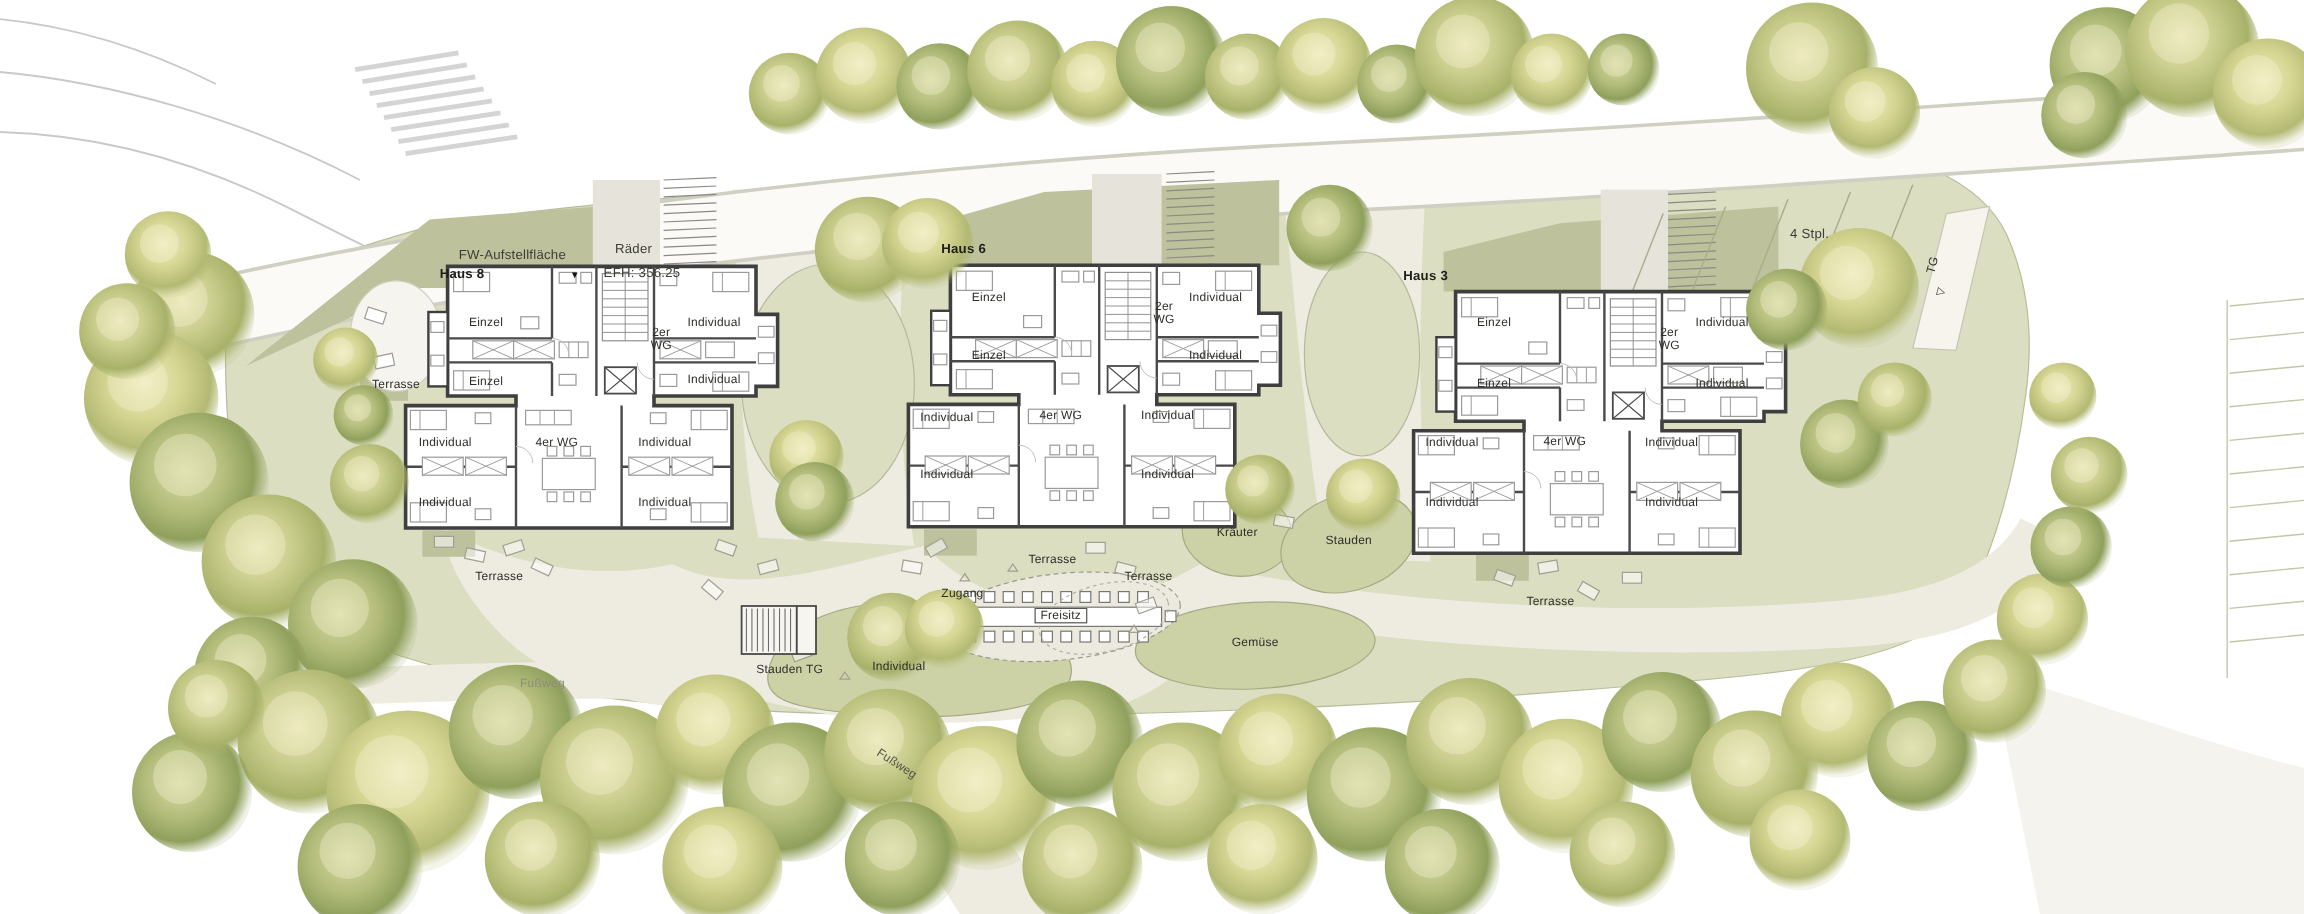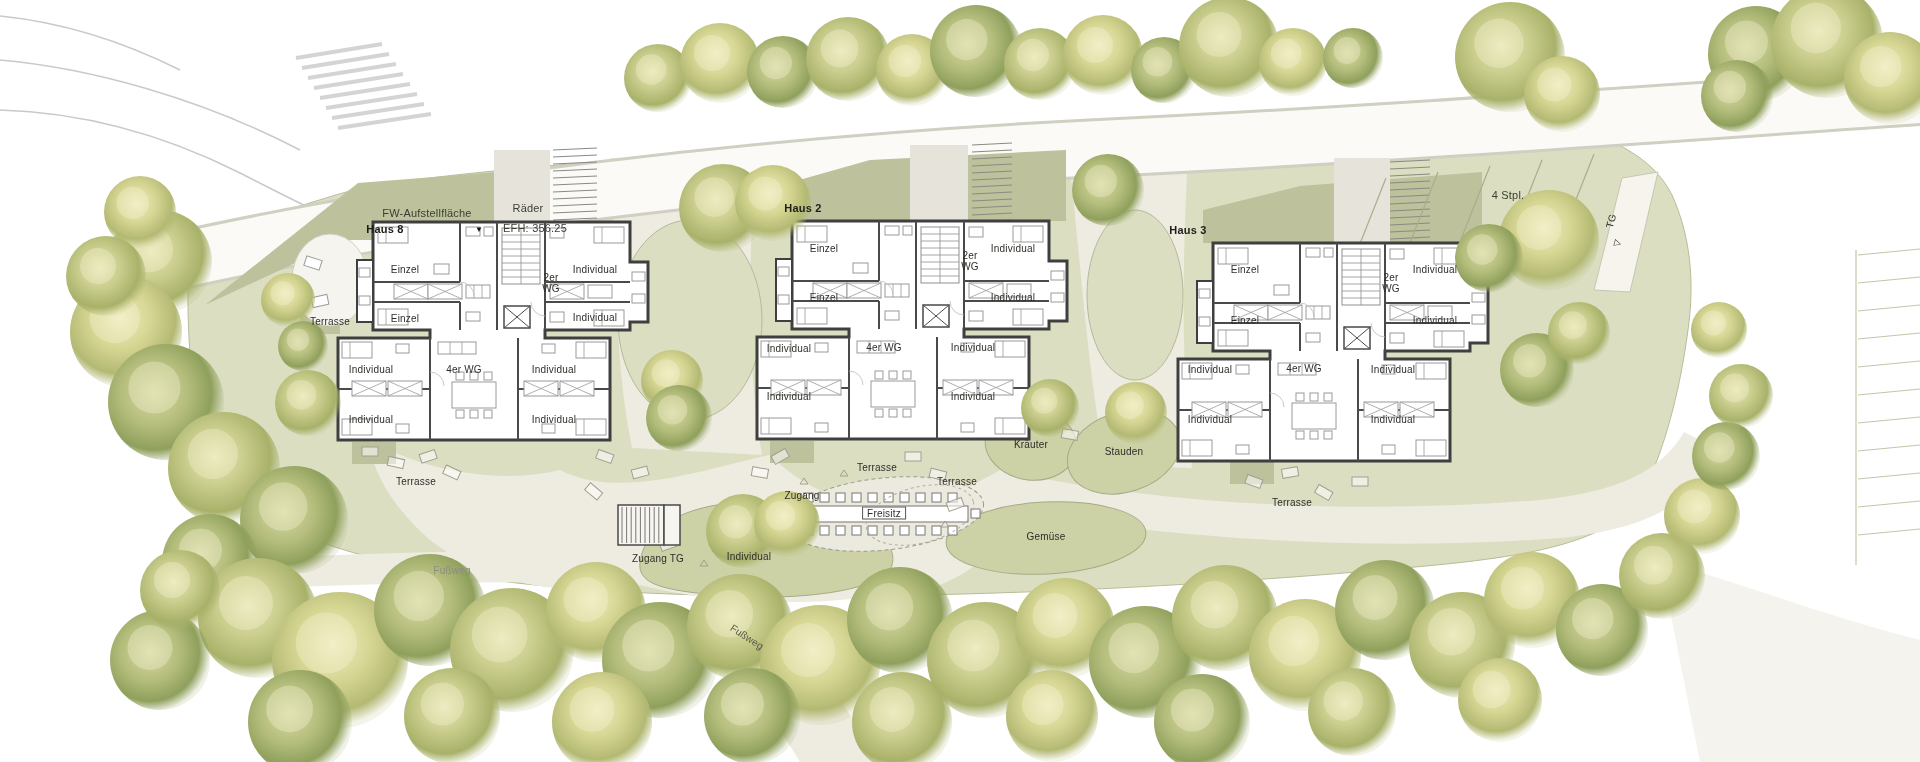--- a/index.html
+++ b/index.html
@@ -478,21 +478,21 @@
 
 <div class="labels">
 
   <span class="lbl small" style="left:427px;top:213px">FW-Aufstellfläche</span>
   <span class="lbl small" style="left:528px;top:208px">Räder</span>
   <span class="lbl small" style="left:535px;top:228px">EFH: 356.25</span>
   <span class="lbl" style="left:479px;top:229px;font-size:8px;color:#111">▼</span>
   <span class="lbl small" style="left:1508px;top:195px">4 Stpl.</span>
   <span class="lbl" style="left:1611px;top:221px;transform:translate(-50%,-50%) rotate(-75deg)">TG</span>
   <span class="lbl" style="left:1617px;top:243px;font-size:9px;transform:translate(-50%,-50%) rotate(-75deg)">▽</span>
-  <span class="lbl" style="left:658px;top:558px">Zugang TG</span>
+  <span class="lbl" style="left:658px;top:558px">Stauden TG</span>
   <span class="lbl grayed" style="left:452px;top:570px">Fußweg</span>
   <span class="lbl" style="left:747px;top:637px;color:#55554a;transform:translate(-50%,-50%) rotate(33deg)">Fußweg</span>
   <span class="lbl" style="left:330px;top:321px">Terrasse</span>
   <span class="lbl" style="left:416px;top:481px">Terrasse</span>
   <span class="lbl" style="left:877px;top:467px">Terrasse</span>
   <span class="lbl" style="left:1292px;top:502px">Terrasse</span>
   <span class="lbl" style="left:802px;top:495px">Zugang</span>
   <span class="lbl boxed" style="left:884px;top:513px">Freisitz</span>
   <span class="lbl" style="left:957px;top:481px">Terrasse</span>
   <span class="lbl" style="left:1031px;top:444px">Kräuter</span>
@@ -505,21 +505,21 @@
   <span class="lbl" style="left:405px;top:318px">Einzel</span>
   <span class="lbl wrap" style="left:551px;top:283px">2er WG</span>
   <span class="lbl" style="left:595px;top:269px">Individual</span>
   <span class="lbl" style="left:595px;top:317px">Individual</span>
   <span class="lbl" style="left:371px;top:369px">Individual</span>
   <span class="lbl" style="left:371px;top:419px">Individual</span>
   <span class="lbl" style="left:464px;top:369px">4er WG</span>
   <span class="lbl" style="left:554px;top:369px">Individual</span>
   <span class="lbl" style="left:554px;top:419px">Individual</span>
 
-  <span class="lbl bold" style="left:803px;top:208px">Haus 2</span>
+  <span class="lbl bold" style="left:803px;top:208px">Haus 6</span>
   <span class="lbl" style="left:824px;top:248px">Einzel</span>
   <span class="lbl" style="left:824px;top:297px">Einzel</span>
   <span class="lbl wrap" style="left:970px;top:261px">2er WG</span>
   <span class="lbl" style="left:1013px;top:248px">Individual</span>
   <span class="lbl" style="left:1013px;top:297px">Individual</span>
   <span class="lbl" style="left:789px;top:348px">Individual</span>
   <span class="lbl" style="left:789px;top:396px">Individual</span>
   <span class="lbl" style="left:884px;top:347px">4er WG</span>
   <span class="lbl" style="left:973px;top:347px">Individual</span>
   <span class="lbl" style="left:973px;top:396px">Individual</span>

